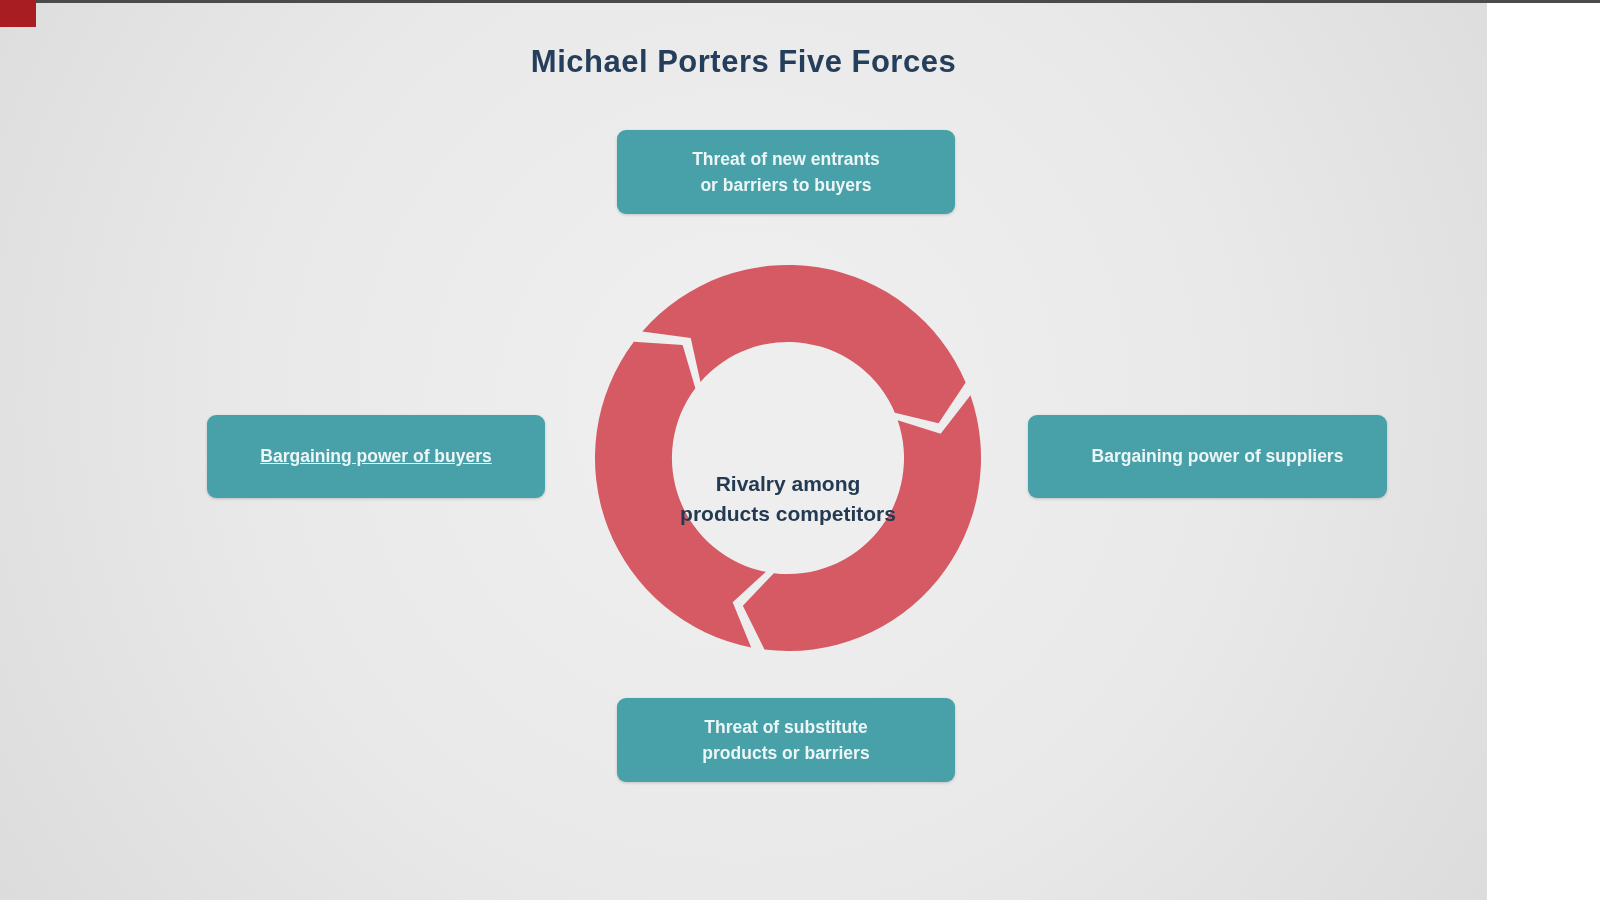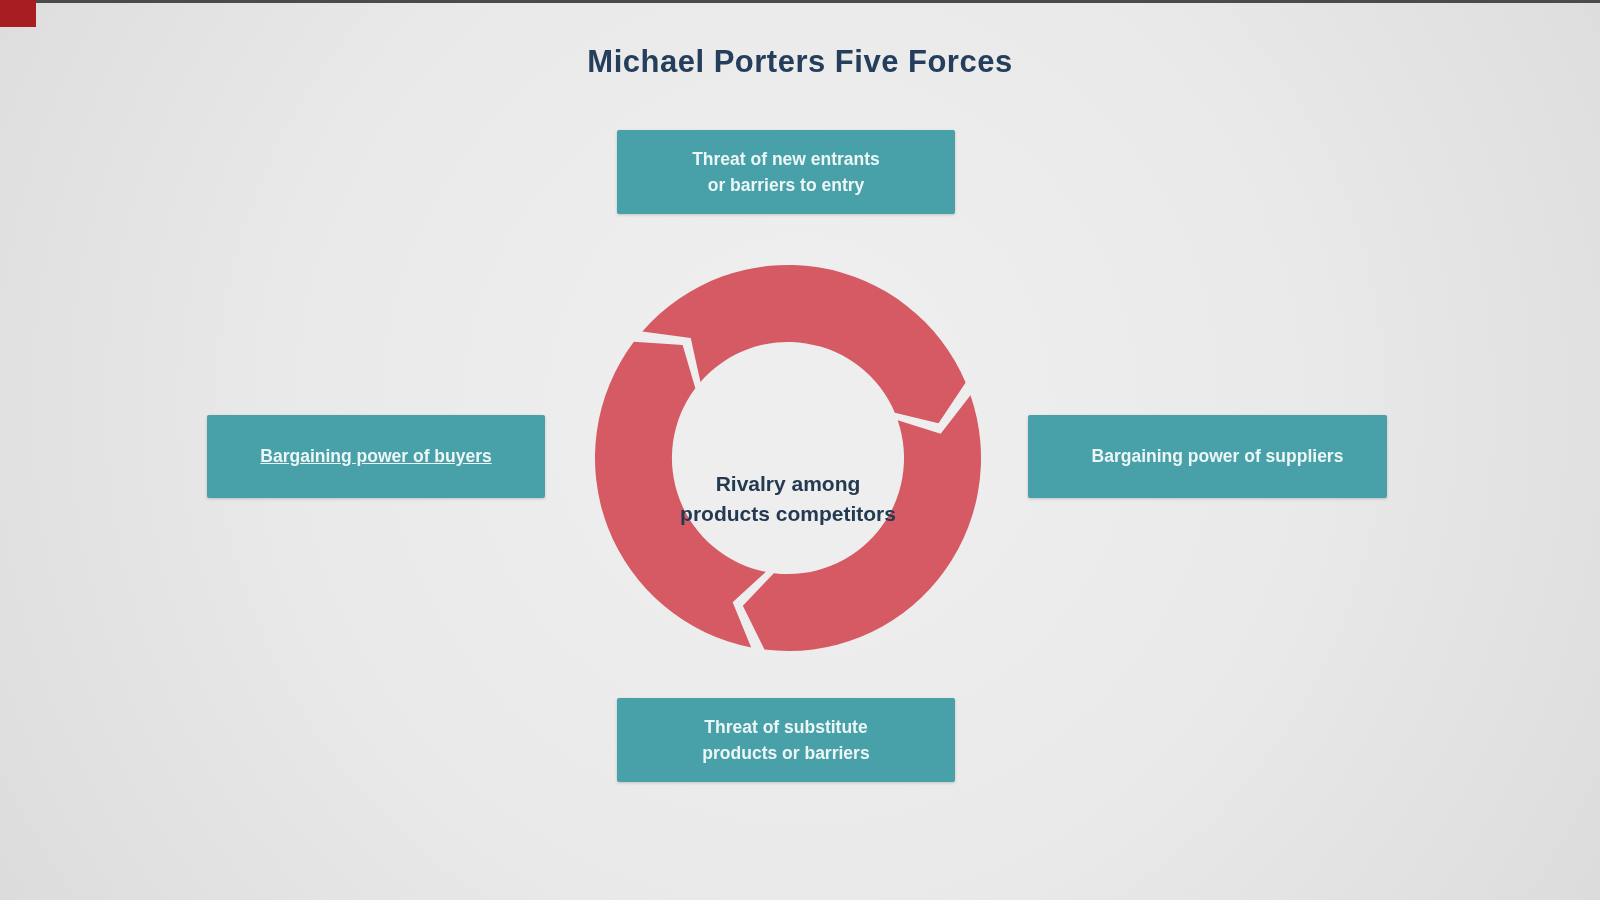--- a/index.html
+++ b/index.html
@@ -5,21 +5,21 @@
   html, body {
     margin: 0;
     padding: 0;
     width: 1600px;
     height: 900px;
     overflow: hidden;
     font-family: "Liberation Sans", sans-serif;
   }
   .stage {
     position: relative;
-    width: 1600px;
+    width: 1487px;
     height: 900px;
     background: radial-gradient(circle at 50% 45%, #f0f0f0 0%, #e9e9e9 55%, #dcdcdc 100%);
   }
   .top-line {
     position: absolute;
     left: 0; top: 0;
     width: 1600px; height: 3px;
     background: #4b4b4b;
   }
   .corner-mark {
@@ -36,21 +36,21 @@
     margin: 0;
     text-align: center;
     font-size: 31px;
     font-weight: bold;
     letter-spacing: 0.5px;
     color: #243e5c;
   }
   .box {
     position: absolute;
     background: #48a1a9;
-    border-radius: 2px;
+    border-radius: 9px;
     color: #edf6f6;
     display: flex;
     flex-direction: column;
     align-items: center;
     justify-content: center;
     text-align: left;
     font-size: 17.5px;
     font-weight: bold;
     line-height: 1.5;
     box-shadow: 0 1px 3px rgba(0,0,0,0.18);
@@ -108,21 +108,21 @@
     </g>
   </svg>
 
   <div class="center-label">
     <span class="line">Rivalry among</span>
     <span class="line">products competitors</span>
   </div>
 
   <div class="box box-top">
     <span class="line">Threat of new entrants</span>
-    <span class="line">or barriers to entry</span>
+    <span class="line">or barriers to buyers</span>
   </div>
 
   <div class="box box-left">
     <span class="line">Bargaining power of buyers</span>
   </div>
 
   <div class="box box-right">
     <span class="line">Bargaining power of suppliers</span>
   </div>
 

